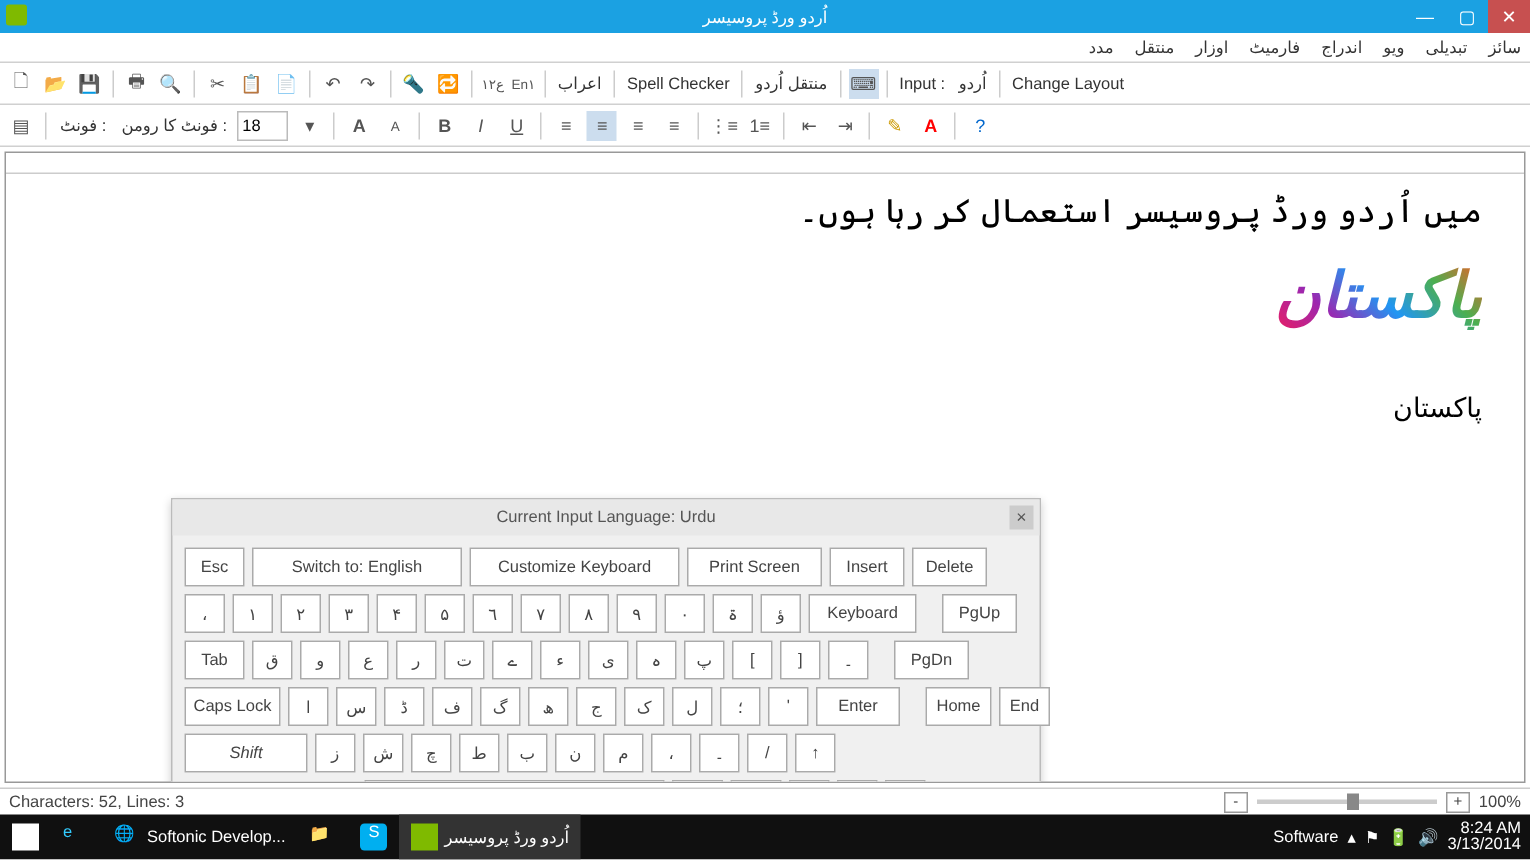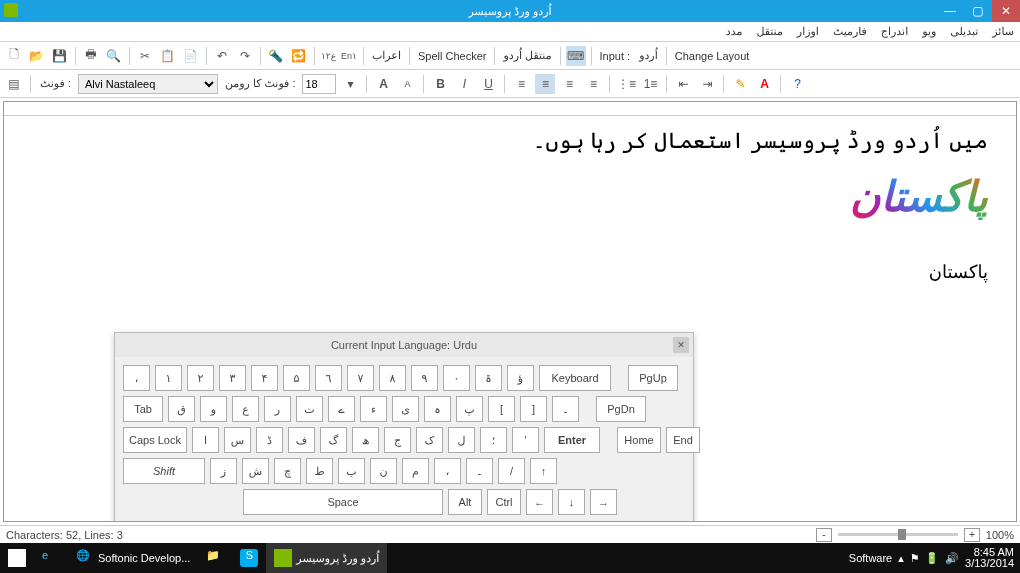--- a/index.html
+++ b/index.html
@@ -100,21 +100,20 @@
   <span class="lbl">Input :</span>
   <span class="lbl">اُردو</span>
   <div class="sep"></div>
   <span class="lbl">Change Layout</span>
 </div>
 
 <div class="fmt">
   <div class="tbtn">▤</div>
   <div class="sep"></div>
   <span class="lbl">فونٹ :</span>
-  <select class="font"><option>Alvi Nastaleeq</option></select>
   <span class="lbl">فونٹ کا رومن :</span>
   <input class="sz" value="18" style="">
   <div class="tbtn">▾</div>
   <div class="sep"></div>
   <div class="tbtn" style="font-weight:bold">A</div>
   <div class="tbtn" style="font-size:9px">A</div>
   <div class="sep"></div>
   <div class="tbtn" style="font-weight:bold">B</div>
   <div class="tbtn" style="font-style:italic">I</div>
   <div class="tbtn" style="text-decoration:underline">U</div>
@@ -143,20 +142,28 @@
     <div class="wordart"><span>پاکستان</span></div>
     <div class="smalltxt">پاکستان</div>
   </div>
 
   <div class="kb">
     <div class="kbtitle">
       <span>Current Input Language: Urdu</span>
       <div class="kbclose">✕</div>
     </div>
     <div class="kbbody">
+      <div class="krow" id="kr1">
+          <div class="key" style="min-width: 40px;">Esc</div>
+          <div class="key" style="min-width: 140px;">Switch to: English</div>
+          <div class="key" style="min-width: 140px;">Customize Keyboard</div>
+          <div class="key" style="min-width: 90px;">Print Screen</div>
+          <div class="key" style="min-width: 50px;">Insert</div>
+          <div class="key" style="min-width: 50px;">Delete</div>
+        </div>
       <div class="krow" id="kr2">
           <div class="key" style="min-width: 27px;">،</div>
           <div class="key" style="min-width: 27px;">١</div>
           <div class="key" style="min-width: 27px;">٢</div>
           <div class="key" style="min-width: 27px;">٣</div>
           <div class="key" style="min-width: 27px;">۴</div>
           <div class="key" style="min-width: 27px;">۵</div>
           <div class="key" style="min-width: 27px;">٦</div>
           <div class="key" style="min-width: 27px;">٧</div>
           <div class="key" style="min-width: 27px;">٨</div>
@@ -190,21 +197,21 @@
           <div class="key" style="min-width: 27px;">س</div>
           <div class="key" style="min-width: 27px;">ڈ</div>
           <div class="key" style="min-width: 27px;">ف</div>
           <div class="key" style="min-width: 27px;">گ</div>
           <div class="key" style="min-width: 27px;">ھ</div>
           <div class="key" style="min-width: 27px;">ج</div>
           <div class="key" style="min-width: 27px;">ک</div>
           <div class="key" style="min-width: 27px;">ل</div>
           <div class="key" style="min-width: 27px;">؛</div>
           <div class="key" style="min-width: 27px;">'</div>
-          <div class="key" style="min-width: 56px; font-weight: bold;">Enter</div>
+          <div class="key" style="min-width: 56px;">Enter</div>
           <div class="key" style="min-width: 44px; margin-left: 12px;">Home</div>
           <div class="key" style="min-width: 34px;">End</div>
         </div>
       <div class="krow" id="kr5">
           <div class="key" style="min-width: 82px; font-style: italic;">Shift</div>
           <div class="key" style="min-width: 27px;">ز</div>
           <div class="key" style="min-width: 27px;">ش</div>
           <div class="key" style="min-width: 27px;">چ</div>
           <div class="key" style="min-width: 27px;">ط</div>
           <div class="key" style="min-width: 27px;">ب</div>
@@ -260,17 +267,17 @@
       <span class="ico" style="background:#7fba00"></span>
       <span>اُردو ورڈ پروسیسر</span>
     </div>
   <div class="tray">
     <span>Software</span>
     <span>▴</span>
     <span>⚑</span>
     <span>🔋</span>
     <span>🔊</span>
     <div class="clock">
-      <div>8:45 AM</div>
+      <div>8:24 AM</div>
         <div>3/13/2014</div>
     </div>
   </div>
 </div>
 
 </body></html>

